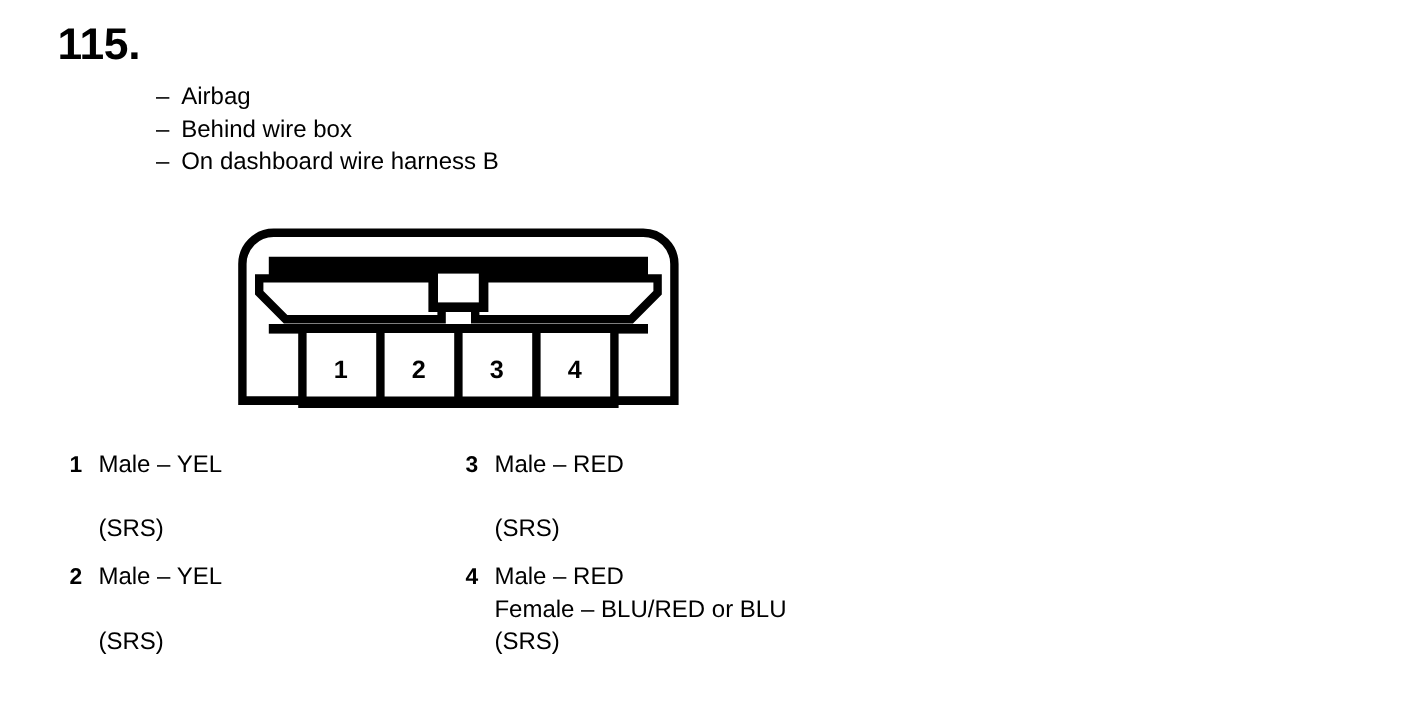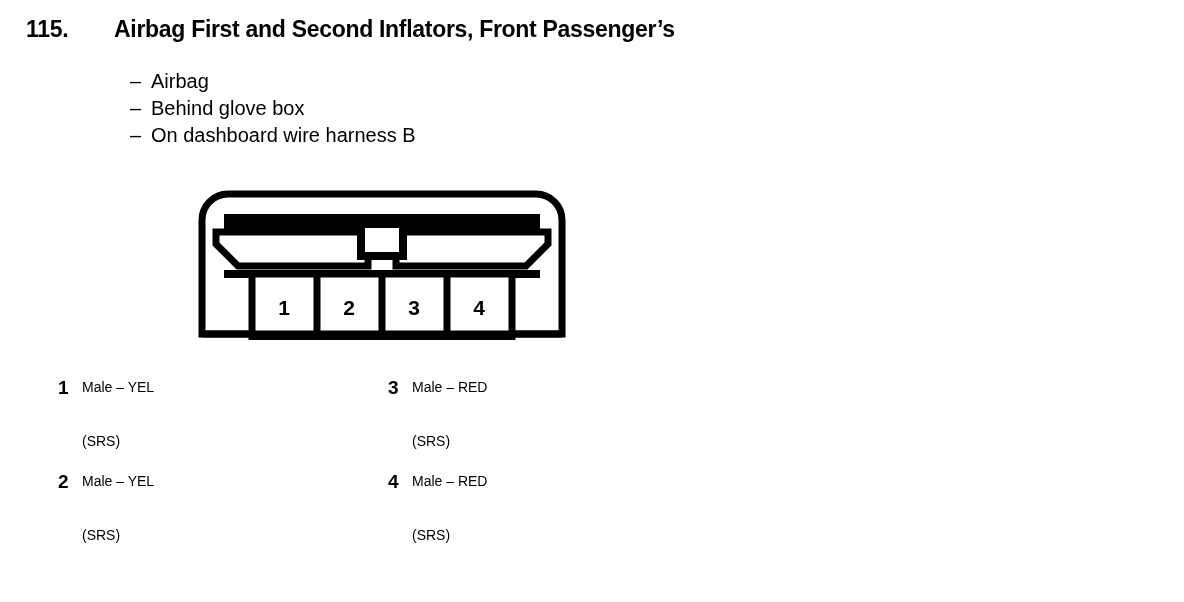--- a/index.html
+++ b/index.html
@@ -12,26 +12,26 @@
     height: 602px;
     position: relative;
     font-family: "Liberation Sans", sans-serif;
     color: #000000;
     overflow: hidden;
   }
 
   
   .heading {
     position: absolute;
-    left: 26px;
+    left: 48px;
     top: 16px;
     display: flex;
     align-items: baseline;
     font-weight: bold;
-    font-size: 23px;
+    font-size: 37px;
     letter-spacing: -0.3px;
     white-space: nowrap;
   }
   .heading-number {
     width: 88px;
     flex: 0 0 88px;
   }
   .heading-title { }
 
   
@@ -87,41 +87,40 @@
   .legend-entry + .legend-entry { margin-top: 13px; }
   .legend-index {
     width: 24px;
     flex: 0 0 24px;
     font-size: 19px;
     font-weight: bold;
     line-height: 27px;
     text-align: left;
   }
   .legend-lines {
-    font-size: 14px;
+    font-size: 20px;
     line-height: 27px;
     white-space: nowrap;
   }
 </style>
 </head>
 <body>
 
 <div class="heading">
   <span class="heading-number">115.</span>
-  <span class="heading-title">Airbag First and Second Inflators, Front Passenger’s</span>
 </div>
 
 <div class="bullets">
   <div class="bullet-row">
     <span class="bullet-dash">–</span>
     <span>Airbag</span>
   </div>
   <div class="bullet-row">
     <span class="bullet-dash">–</span>
-    <span>Behind glove box</span>
+    <span>Behind wire box</span>
   </div>
   <div class="bullet-row">
     <span class="bullet-dash">–</span>
     <span>On dashboard wire harness B</span>
   </div>
 </div>
 
 <div class="connector">
   <svg width="372" height="152" viewBox="0 0 372 152" xmlns="http://www.w3.org/2000/svg">
 
@@ -178,19 +177,19 @@
       <span class="legend-lines">
         <span>Male – RED</span><br>
         <br>
         <span>(SRS)</span>
       </span>
     </div>
     <div class="legend-entry">
       <span class="legend-index">4</span>
       <span class="legend-lines">
         <span>Male – RED</span><br>
-        <br>
+        <span>Female – BLU/RED or BLU</span><br>
         <span>(SRS)</span>
       </span>
     </div>
   </div>
 
 </div>
 
 </body></html>

